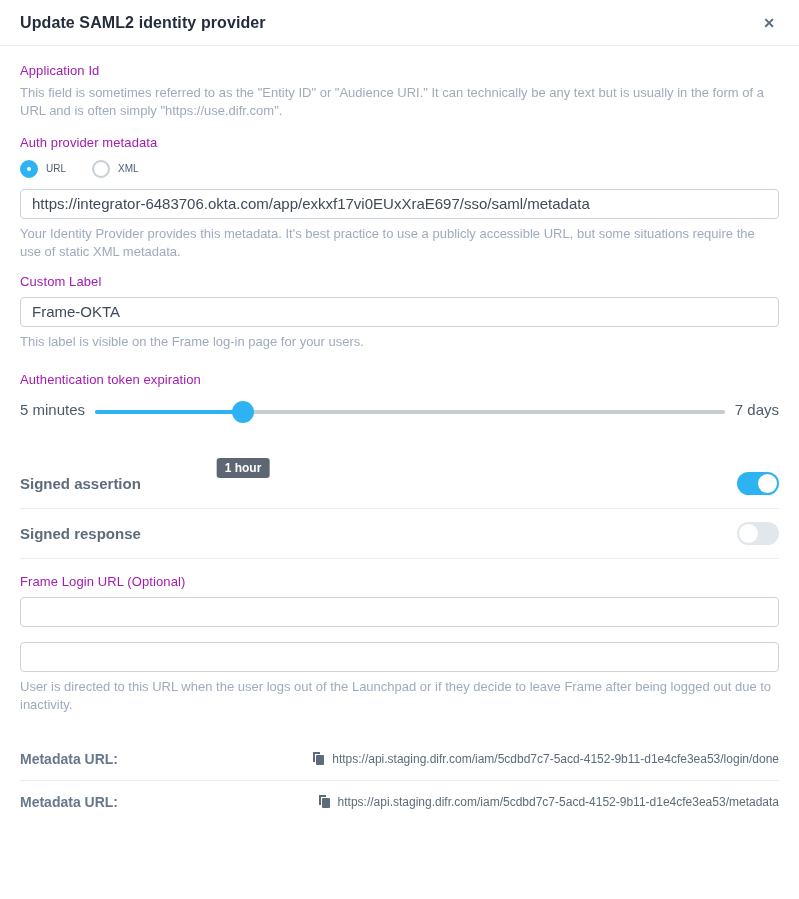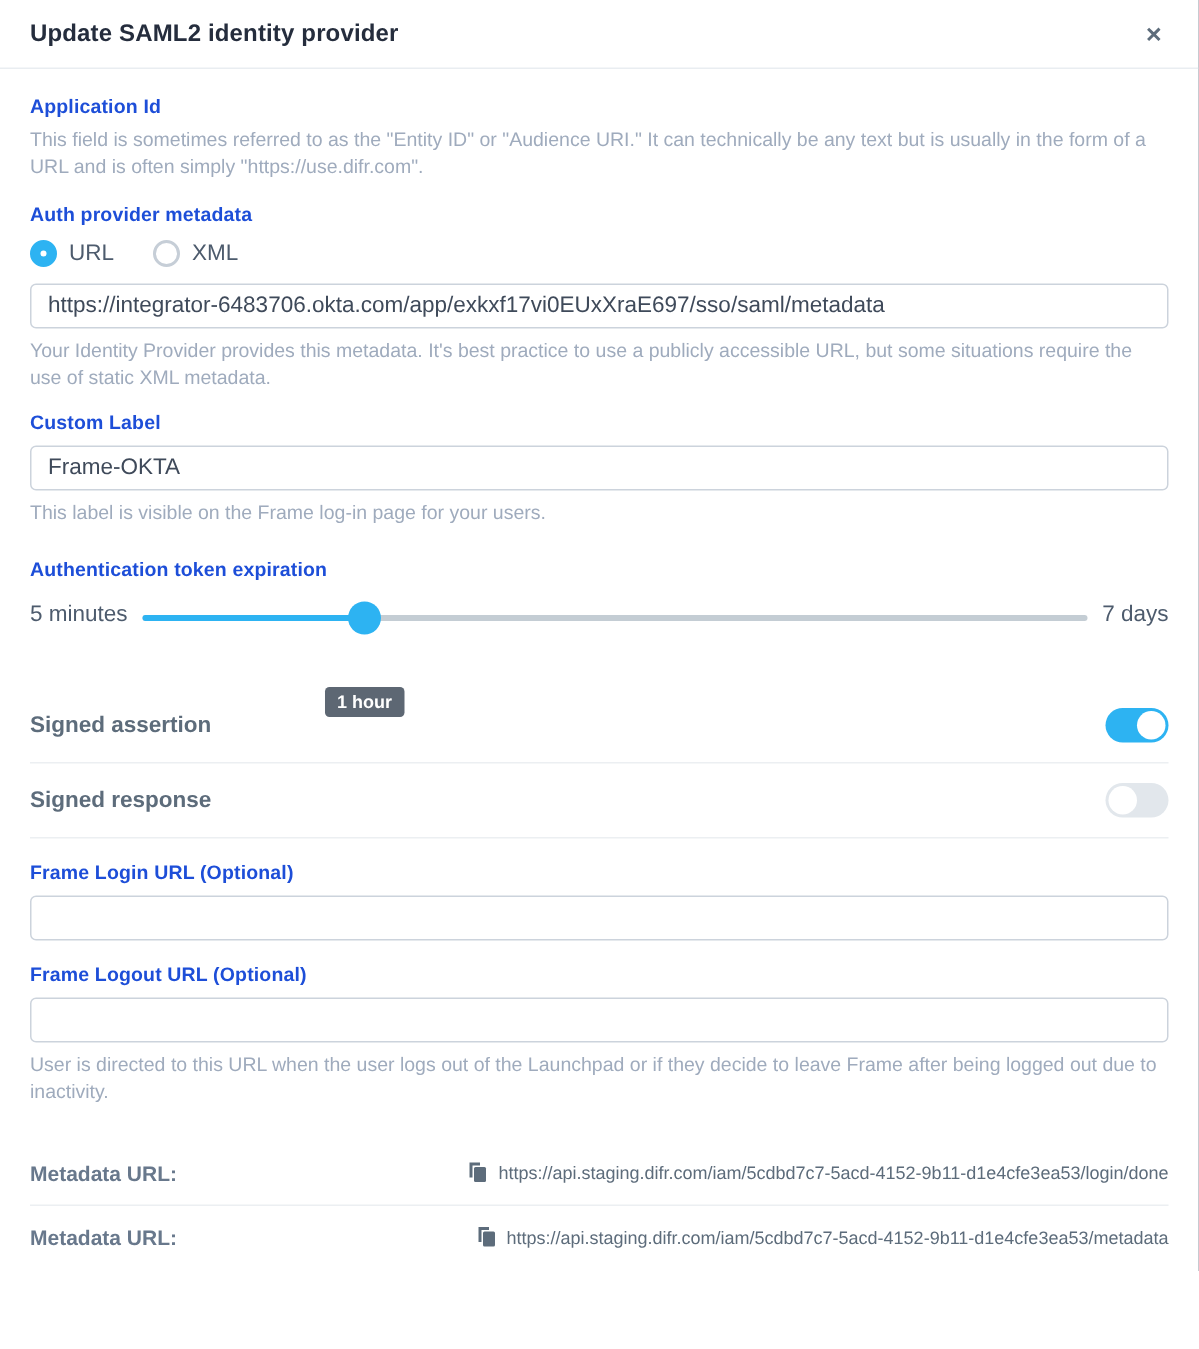--- a/index.html
+++ b/index.html
@@ -21,21 +21,21 @@
   .modal-title { font-size: 16px; font-weight: bold; color: #252d3d; letter-spacing: .1px; }
   .close-btn {
     font-size: 14px; font-weight: bold; color: #5d6c7b; cursor: pointer;
     line-height: 1; padding: 2px 4px; background: none; border: none;
     font-family: "Liberation Sans", sans-serif;
   }
 
   
   .modal-body { padding: 0 20px; flex: 1 1 auto; }
 
-  .field-label { font-size: 13px; font-weight: bold; color: #1d4ed8; letter-spacing: .1px; }
+  .field-label { font-size: 13px; font-weight: normal; color: #a21caf; letter-spacing: .1px; }
   .group { margin-top: 17px; }
   .text-input {
     display: block; width: 100%; height: 30px; margin-top: 8px;
     border: 1px solid #ccd3dc; border-radius: 4px; padding: 0 11px;
     font-size: 15px; color: #3f4a5a; background: #fff; outline: none;
     font-family: "Liberation Sans", sans-serif;
   }
   .help { margin-top: 6px; font-size: 13px; line-height: 1.38; color: #9fabbd; }
 
   
@@ -43,21 +43,21 @@
   .radio-option { display: flex; align-items: center; gap: 8px; cursor: pointer; }
   .radio-circle {
     width: 18px; height: 18px; border-radius: 50%;
     border: 2px solid #c6ced7; background: #fff; position: relative; flex: 0 0 auto;
   }
   .radio-option.checked .radio-circle { border-color: var(--accent); background: var(--accent); }
   .radio-option.checked .radio-circle::after {
     content: ""; position: absolute; left: 5px; top: 5px; width: 4px; height: 4px;
     border-radius: 50%; background: #fff;
   }
-  .radio-label { font-size: 15px; color: #4d5b6d; }
+  .radio-label { font-size: 10px; color: #4d5b6d; }
 
   
   .slider-group { margin-top: 21px; }
   .slider-row { display: flex; align-items: flex-start; margin-top: 14px; }
   .slider-min, .slider-max { font-size: 15px; color: #4d5b6d; flex: 0 0 auto; }
   .slider-track-wrap { flex: 1 1 auto; position: relative; height: 22px; margin: 0 10px; }
   .slider-track {
     position: absolute; left: 0; right: 0; top: 9px; height: 4px;
     background: #c4cdd4; border-radius: 2px;
   }
@@ -175,21 +175,20 @@
           </div>
       </div>
     </div>
 
     <div class="group" style="margin-top:15px;">
       <div class="field-label">Frame Login URL (Optional)</div>
       <input class="text-input" type="text" value="" style="">
     </div>
 
     <div class="group" style="margin-top:15px;">
-      <div class="field-label">Frame Logout URL (Optional)</div>
       <input class="text-input" type="text" value="" style="">
       <div class="help">User is directed to this URL when the user logs out of the Launchpad or if they decide to leave Frame after being logged out due to inactivity.</div>
     </div>
 
     <div class="url-section">
       <div class="url-row">
         <span class="url-label">Metadata URL:</span>
         <span class="url-value-wrap">
           <span class="copy-icon">
             <svg width="14" height="15" viewBox="0 0 14 15">

